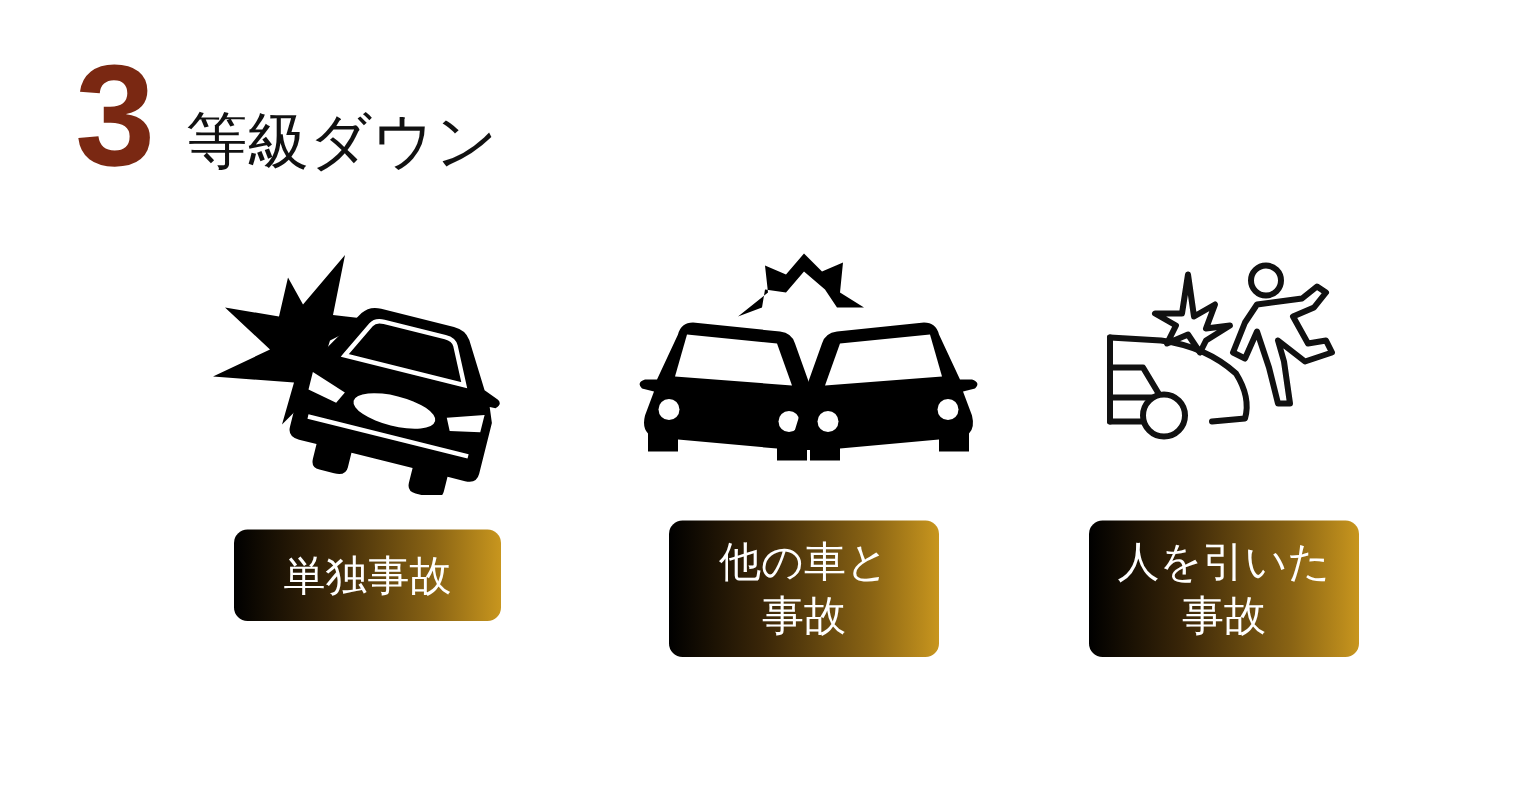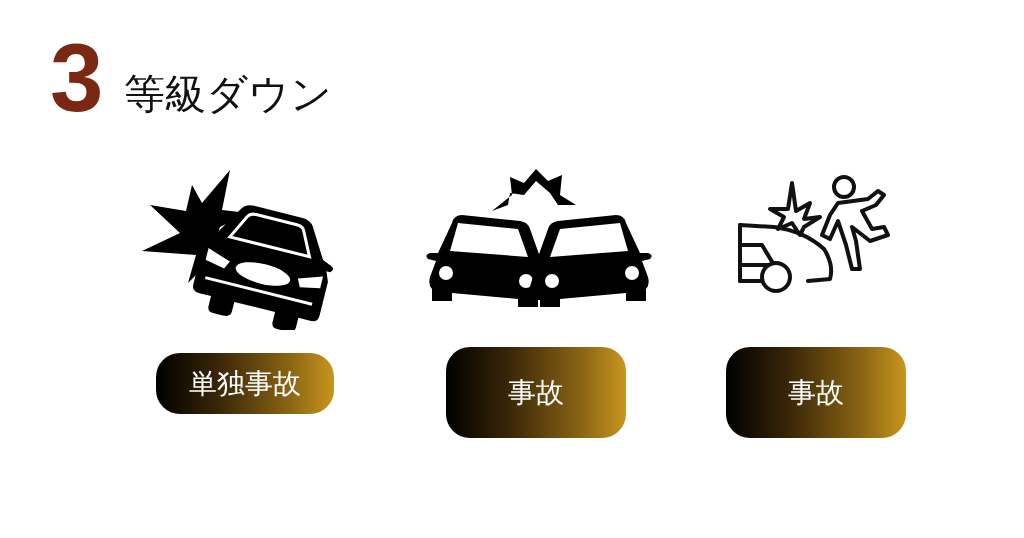--- a/index.html
+++ b/index.html
@@ -2,21 +2,21 @@
 <html><head>
 <meta charset="utf-8">
 <style>
   html, body { margin:0; padding:0; }
   body { width:1024px; height:538px; background:#ffffff; position:relative; overflow:hidden;
          font-family:"DejaVu Sans", "Liberation Sans", sans-serif; }
   .num { position:absolute; left:50px; top:30px; font-family:"Liberation Sans", sans-serif;
          font-weight:bold; font-size:96px; line-height:96px; color:#7a2812; letter-spacing:-2px; }
   .title { position:absolute; left:124px; top:74px; font-size:41px; line-height:40px; color:#111; }
   .icon { position:absolute; }
-  .pill { position:absolute; border-radius:24px; color:#fff; display:flex; align-items:center;
+  .pill { position:absolute; border-radius:9px; color:#fff; display:flex; align-items:center;
           justify-content:center; text-align:center; font-size:28px; line-height:36px;
           background:linear-gradient(90deg,#000000 0%,#3a2608 35%,#8a6414 75%,#c8961e 100%); }
   .pill span { display:block; }
 </style>
 </head>
 <body>
 
 <div class="num">3</div>
 <div class="title">等級ダウン</div>
 
@@ -58,18 +58,20 @@
     <circle cx="110" cy="22" r="10"></circle>
     <path d="M104,38 L96,50 L88,70 L96,74 L104,56 L112,80 L118,104 L126,104 L122,76 L118,62 L136,76 L154,70 L150,62 L138,64 L128,46 L142,40 L150,30 L144,26 L134,34 Z"></path>
   </g>
 </svg>
 
 <div class="pill" style="left:156px;top:353px;width:178px;height:61px">
   <span>単独事故</span>
 </div>
 
 <div class="pill" style="left:446px;top:347px;width:180px;height:91px;flex-direction:column">
+  <span>他の車と</span>
   <span>事故</span>
 </div>
 
 <div class="pill" style="left:726px;top:347px;width:180px;height:91px;flex-direction:column">
+  <span>人を引いた</span>
   <span>事故</span>
 </div>
 
 </body></html>

